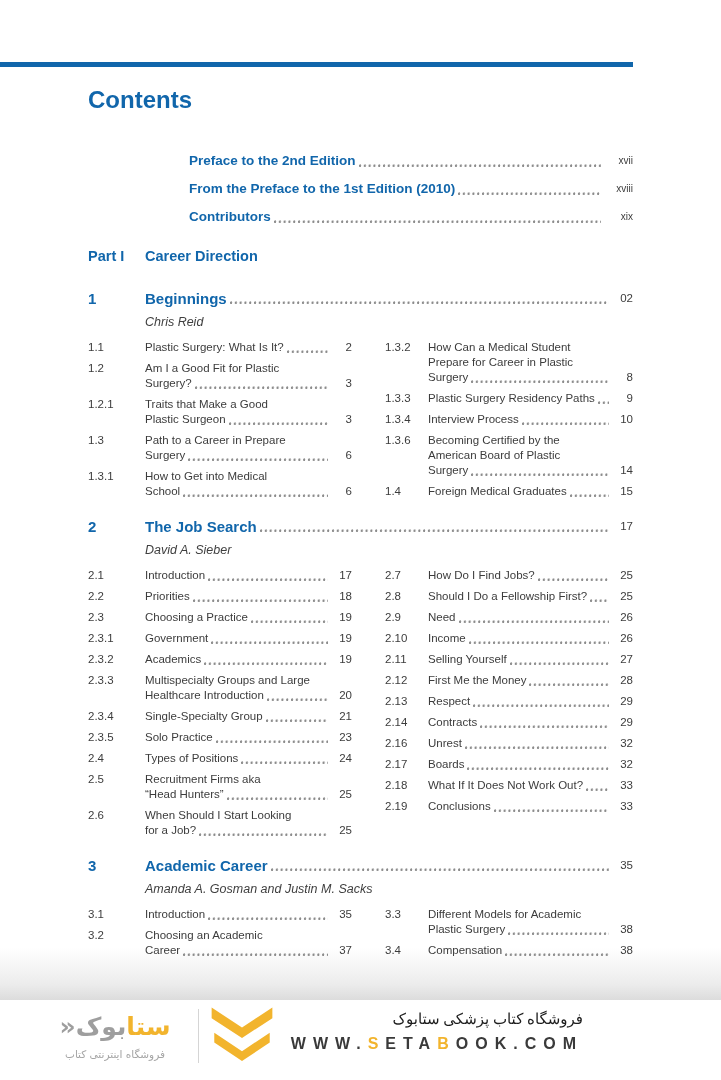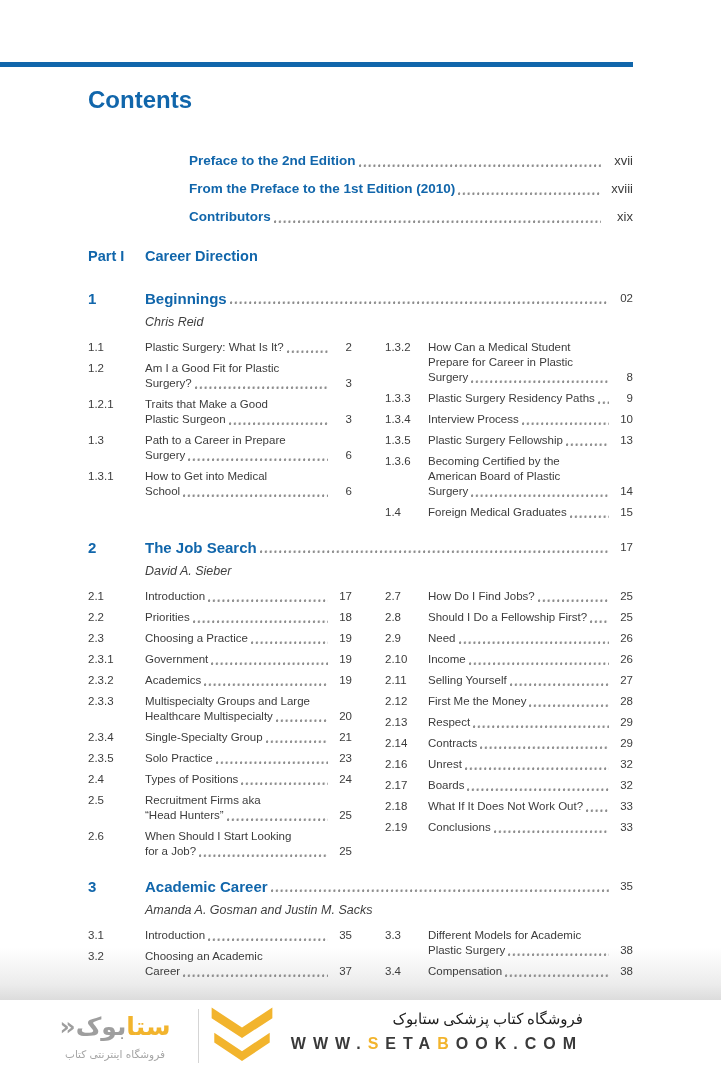--- a/index.html
+++ b/index.html
@@ -12,21 +12,21 @@
   .top-rule { position:absolute; top:62px; left:0; width:633px; height:5px; background:#1166AB; }
   .shadow-band { position:absolute; left:0; top:948px; width:721px; height:52px;
     background:linear-gradient(to bottom,#ffffff 0%,#ececec 70%,#dcdcdc 100%); }
   .content { position:absolute; left:88px; top:86px; width:545px; }
   .page-title { font-size:24px; line-height:28px; font-weight:bold; color:#1166AB; margin:0 0 38px 0; }
 
   
   .front-matter { }
   .fm-row { display:flex; align-items:flex-end; margin:0 0 11px 57px;
     font-size:13.5px; line-height:17px; font-weight:bold; color:#1166AB;padding-left:44px; }
-  .fm-row .pg { font-weight:normal; font-size:13px; color:#3c3c3c; }
+  .fm-row .pg { font-weight:normal; font-size:10px; color:#3c3c3c; }
 
   
   .part-row { display:flex; font-size:14.5px; line-height:18px; font-weight:bold; color:#1166AB;
     margin-top:22px; margin-bottom:24px; }
   .part-num { width:57px; flex:none; }
 
   
   .chapter { margin-top:12px; }
   .ch-head { display:flex; align-items:flex-end; color:#1166AB; font-weight:bold;
     font-size:15px; line-height:19px; }
@@ -196,30 +196,20 @@
               <div class="toc-num">1.3.4</div>
               <div class="toc-body">
                 <div class="toc-last">
                   <span class="txt">Interview Process</span>
                   <span class="dots"></span>
                   <span class="pg">10</span>
                 </div>
               </div>
             </div>
             <div class="toc-row">
-              <div class="toc-num">1.3.5</div>
-              <div class="toc-body">
-                <div class="toc-last">
-                  <span class="txt">Plastic Surgery Fellowship</span>
-                  <span class="dots"></span>
-                  <span class="pg">13</span>
-                </div>
-              </div>
-            </div>
-            <div class="toc-row">
               <div class="toc-num">1.3.6</div>
               <div class="toc-body">
                 <div class="toc-line">Becoming Certified by the</div>
                 <div class="toc-line">American Board of Plastic</div>
                 <div class="toc-last">
                   <span class="txt">Surgery</span>
                   <span class="dots"></span>
                   <span class="pg">14</span>
                 </div>
               </div>
@@ -295,21 +285,21 @@
                   <span class="dots"></span>
                   <span class="pg">19</span>
                 </div>
               </div>
             </div>
             <div class="toc-row">
               <div class="toc-num">2.3.3</div>
               <div class="toc-body">
                 <div class="toc-line">Multispecialty Groups and Large</div>
                 <div class="toc-last">
-                  <span class="txt">Healthcare Multispecialty</span>
+                  <span class="txt">Healthcare Introduction</span>
                   <span class="dots"></span>
                   <span class="pg">20</span>
                 </div>
               </div>
             </div>
             <div class="toc-row">
               <div class="toc-num">2.3.4</div>
               <div class="toc-body">
                 <div class="toc-last">
                   <span class="txt">Single-Specialty Group</span>

